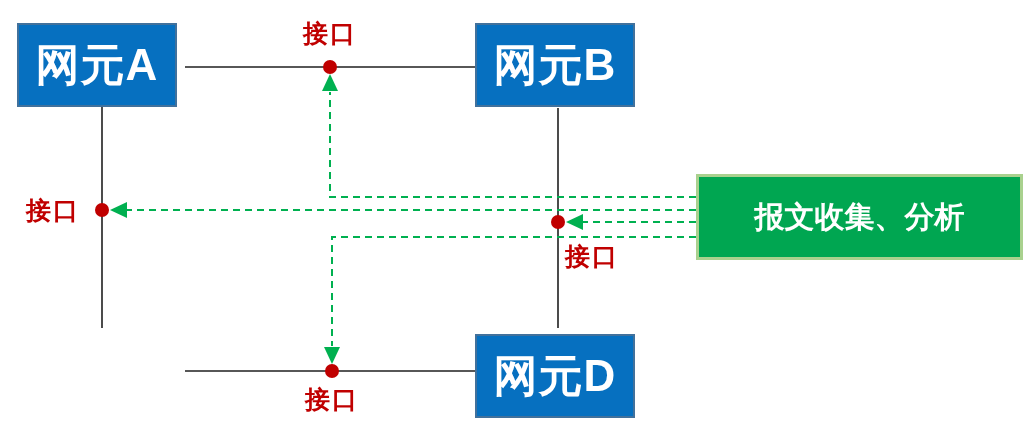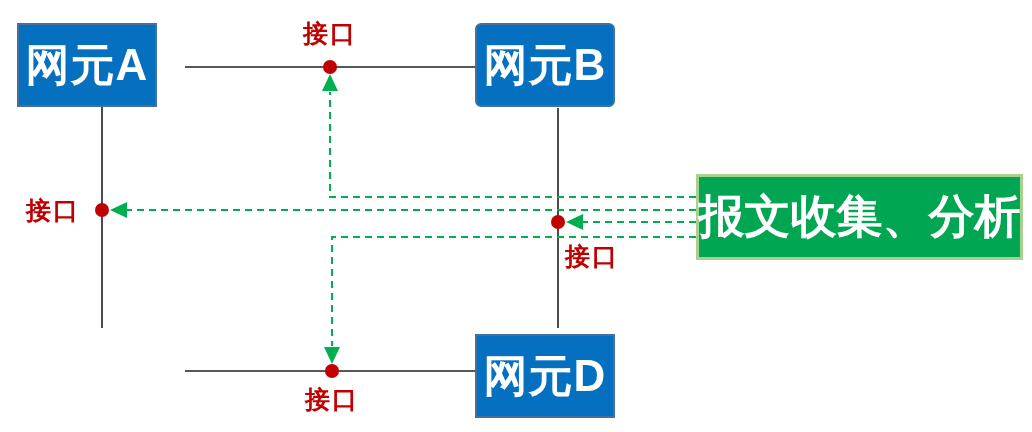--- a/index.html
+++ b/index.html
@@ -6,40 +6,40 @@
   .stage{
     position:relative;
     width:1032px;height:432px;
     background:#ffffff;
     overflow:hidden;
     font-family:"Liberation Sans","DejaVu Sans",sans-serif;
   }
   .stage svg{position:absolute;left:0;top:0;}
   .node{
     position:absolute;
-    width:140px;height:84px;
+    width:160px;height:84px;
     background:var(--node_fill);
     border:2.5px solid var(--node_border);
     box-sizing:border-box;
     display:flex;align-items:center;justify-content:center;
     color:#ffffff;font-size:44px;font-weight:bold;
     letter-spacing:1px;
   }
   .node-a{left:17px;top:23px;}
-  .node-b{left:475px;top:23px;border-radius:6px;}
+  .node-b{left:475px;top:23px;}
   .node-c{left:17px;top:328px;}
   .node-d{left:475px;top:328px;margin-top:6px;}
   .collector{
     position:absolute;
     left:696px;top:174px;width:327px;height:86px;
     background:var(--collector_fill);
     border:3px solid var(--collector_border);
     box-sizing:border-box;
     display:flex;align-items:center;justify-content:center;
-    color:#ffffff;font-size:46px;font-weight:bold;
+    color:#ffffff;font-size:30px;font-weight:bold;
     white-space:nowrap;
   }
   .iface-label{
     position:absolute;
     color:var(--label_red);
     font-size:25px;font-weight:bold;
     letter-spacing:2px;
     white-space:nowrap;
     font-family:Liberation Serif, serif;
   }

